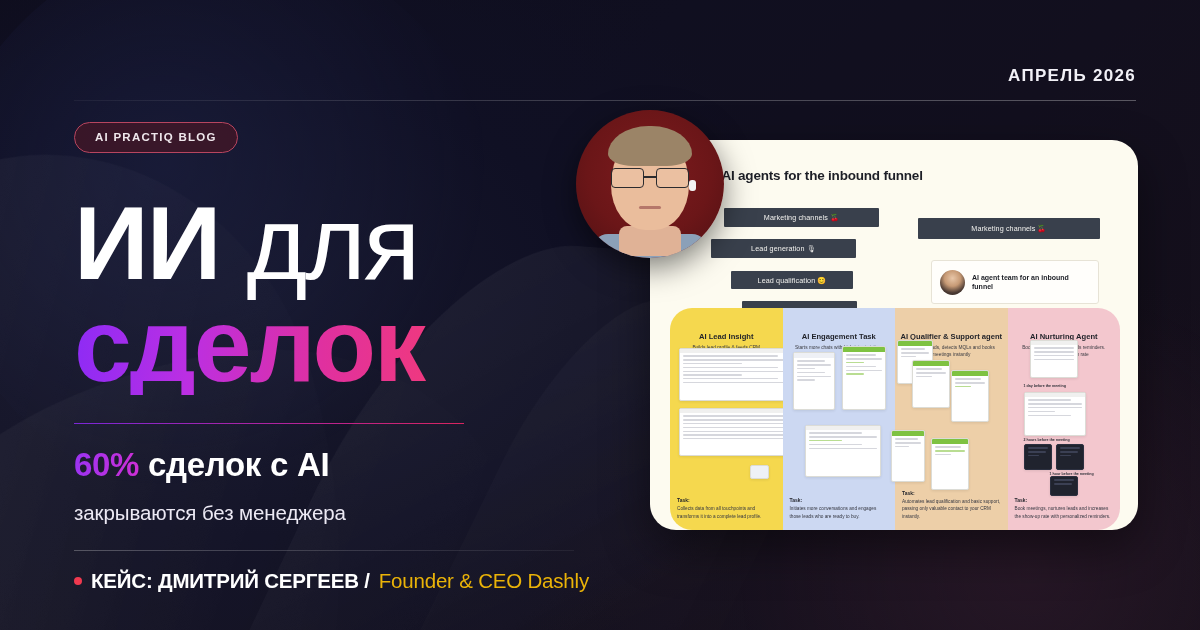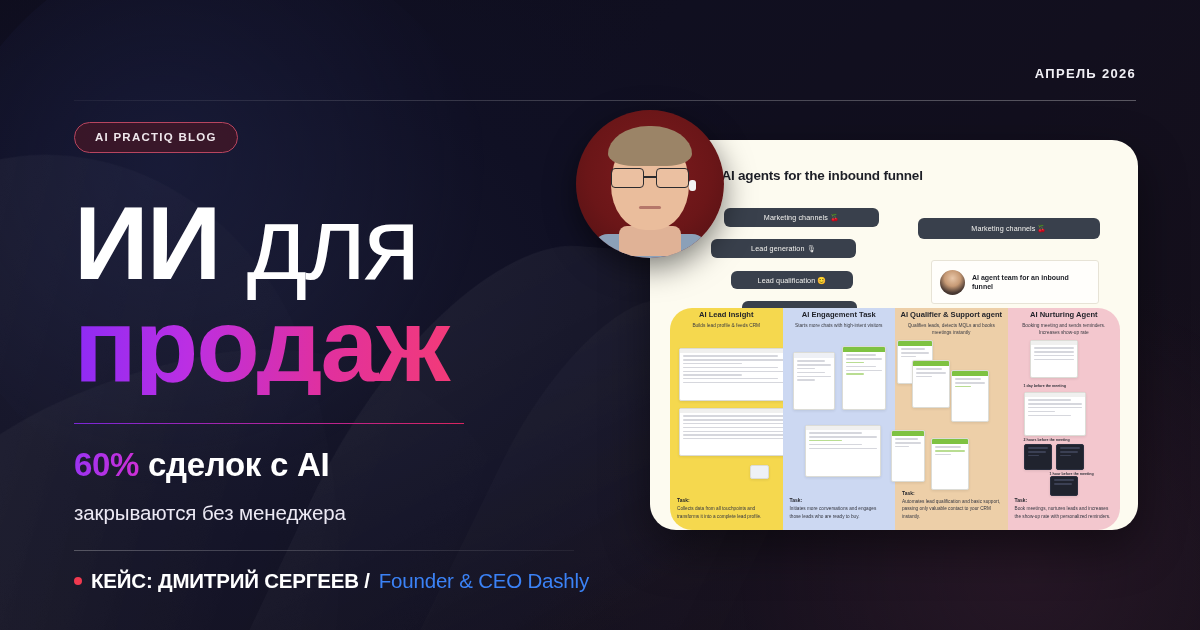--- a/index.html
+++ b/index.html
@@ -35,21 +35,21 @@
   .sw6 { right:-140px; bottom:-220px; width:620px; height:560px; border-radius:50%; opacity:.6;
          background:radial-gradient(circle at 50% 50%, rgba(58,30,48,.6), rgba(13,12,26,0) 70%); }
 
   
   .top-rule {
     position:absolute; left:74px; right:64px; top:100px; height:1px; z-index:3;
     background:linear-gradient(90deg, rgba(255,255,255,.05), rgba(255,255,255,.22) 55%, rgba(255,255,255,.30));
   }
   .date {
     position:absolute; right:64px; top:66px; z-index:4;
-    color:#f1f0f6; font-size:13px; font-weight:700; letter-spacing:1.3px;
+    color:#f1f0f6; font-size:17px; font-weight:700; letter-spacing:1.3px;
   }
 
   
   .left { position:absolute; left:74px; top:122px; width:520px; z-index:4; }
 
   .badge {
     display:inline-block;
     padding:8px 20px 9px;
     border:1px solid #b8455f;
     border-radius:999px;
@@ -85,34 +85,34 @@
   .stat-sub { margin-top:17px; font-size:20.5px; font-weight:400; color:#ece9f4; letter-spacing:-.1px; }
 
   .thin-rule {
     margin-top:25px; width:500px; height:1px;
     background:linear-gradient(90deg, rgba(255,255,255,.26), rgba(255,255,255,.06));
   }
 
   .case { margin-top:18px; display:flex; align-items:center; gap:9px; }
   .case .dot { width:8px; height:8px; border-radius:50%; background:#f0394f; flex:none; }
   .case .nm { font-size:20.5px; font-weight:700; color:#ffffff; letter-spacing:-.2px; }
-  .case .role { font-size:20.5px; font-weight:400; color:#3b82f6; letter-spacing:-.2px; }
+  .case .role { font-size:20.5px; font-weight:400; color:#eab308; letter-spacing:-.2px; }
 
   
   .panel {
     position:absolute; left:650px; top:140px; width:488px; height:390px; z-index:2;
     background:#fdfbf0; border-radius:26px; overflow:hidden;
     box-shadow:0 18px 48px rgba(0,0,0,.45);
   }
   .panel-title {
     position:absolute; left:56px; top:28px; right:14px;
     font-size:13.5px; font-weight:700; color:#1d1f27; letter-spacing:-.2px;
   }
   .chip {
-    position:absolute; background:#39404c; border-radius:6px; color:#f2f1ee;
+    position:absolute; background:#39404c; border-radius:1px; color:#f2f1ee;
     font-size:7.2px; display:flex; align-items:center; justify-content:center; gap:3px;
     letter-spacing:.1px;
   }
   .chip.c1 { left:74px; top:68px; width:155px; height:19px; }
   .chip.c2 { left:61px; top:99px; width:145px; height:19px; }
   .chip.c3 { left:81px; top:131px; width:122px; height:18px; }
   .chip.c4 { left:92px; top:161px; width:115px; height:19px; }
   .chip.c5 { left:268px; top:78px; width:182px; height:21px; }
 
   .team-card {
@@ -120,21 +120,21 @@
     background:#fffefb; border:1px solid #e7e3d6; border-radius:3px;
     display:flex; align-items:center; gap:7px; padding:0 8px;
   }
   .team-av {
     width:25px; height:25px; border-radius:50%; flex:none;
     background:radial-gradient(circle at 50% 33%, #e8c6a8 0%, #c79a75 38%, #4b3a33 70%, #2b221f 100%);
   }
   .team-tx { font-size:7px; font-weight:700; color:#1c1e25; line-height:1.35; }
 
   .cols { position:absolute; left:20px; top:168px; right:18px; bottom:0; display:flex; }
-  .col { flex:1; position:relative; padding-top:2px; }
+  .col { flex:1; position:relative; padding-top:24px; }
   .col.k1 { background:#f5d84e; border-radius:22px 0 0 22px; }
   .col.k2 { background:#ccd8f2; }
   .col.k3 { background:#edcfa8; }
   .col.k4 { background:#f3c7ce; border-radius:0 22px 22px 0; }
 
   .col-h { text-align:center; font-size:7.6px; font-weight:700; color:#1f2128; }
   .col-s { margin:3px 6px 0; text-align:center; font-size:4.8px; line-height:1.5; color:#3a3b42; }
 
   .col-task { position:absolute; left:7px; right:7px; bottom:10px; }
   .col-task .tl { font-size:5px; font-weight:700; color:#1f2128; }
@@ -214,21 +214,21 @@
 <div class="date">АПРЕЛЬ 2026</div>
 
 <div class="left">
 
   <div class="badge">AI PRACTIQ BLOG</div>
 
   <div class="h-line1">
     <span>ИИ</span>
     <span class="thin">для</span>
   </div>
-  <div class="h-line2">продаж</div>
+  <div class="h-line2">сделок</div>
 
   <div class="grad-rule"></div>
 
   <div class="stat">
     <span class="pct">60%</span>
     <span>сделок с AI</span>
   </div>
   <div class="stat-sub">закрываются без менеджера</div>
 
   <div class="thin-rule"></div>

